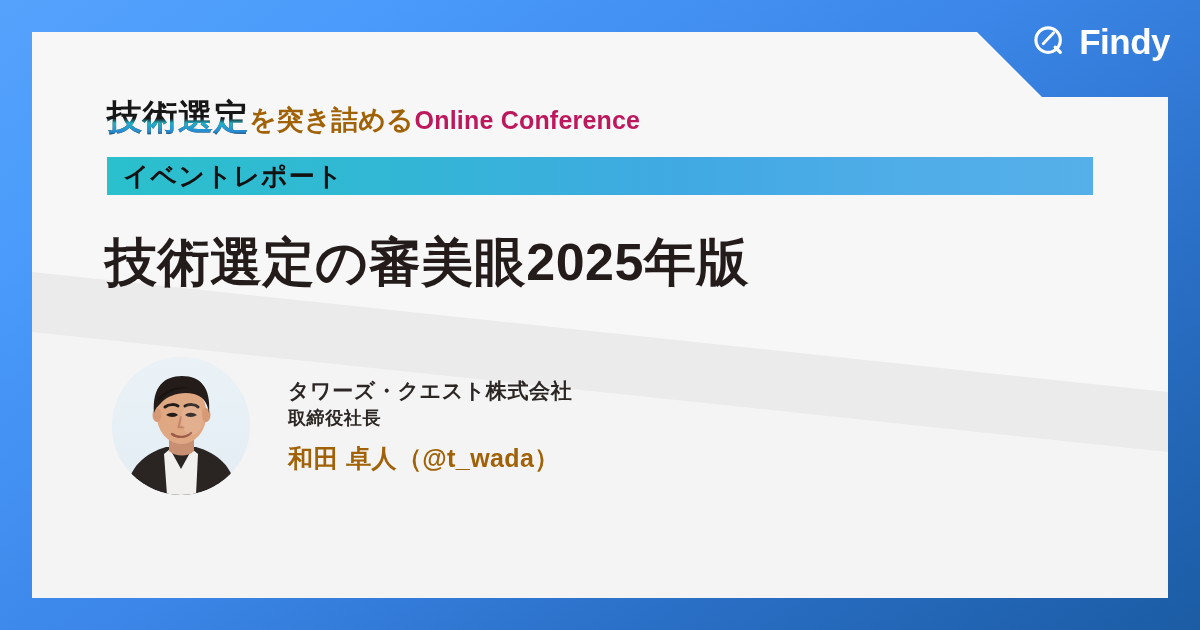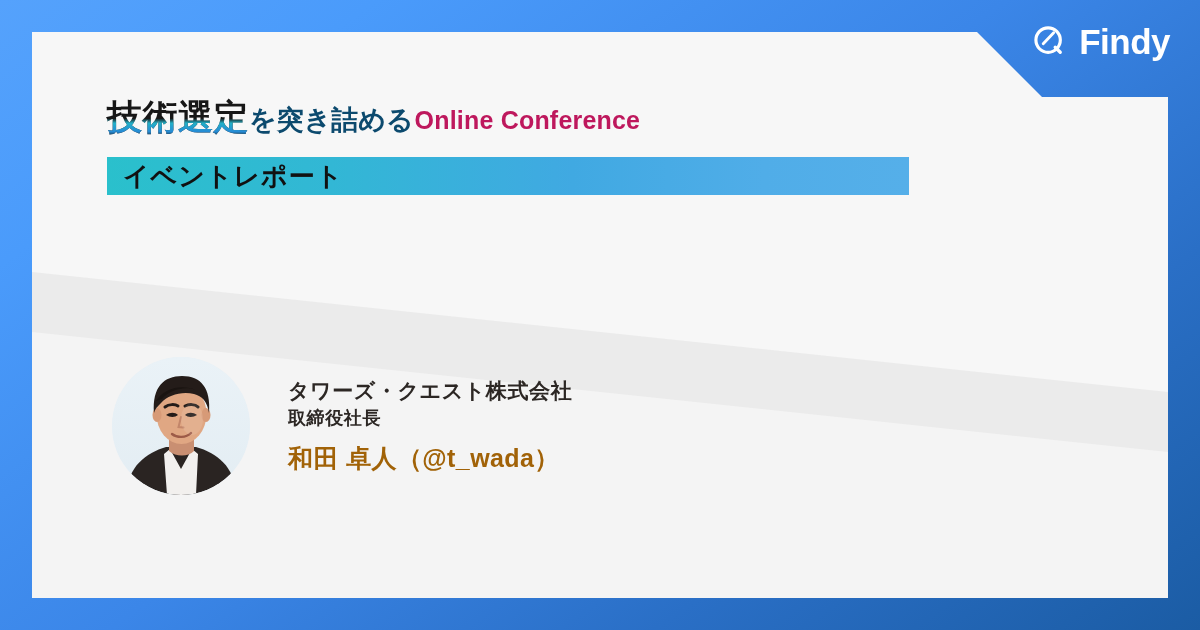--- a/index.html
+++ b/index.html
@@ -69,27 +69,27 @@
     text-shadow:none;
     position:relative;
     text-decoration:underline;
   }
   .eyebrow-hl::before {
     content:attr(data-txt);
     position:absolute; left:0; top:0;
     color:#171717; -webkit-text-fill-color:#171717;
     z-index:-1;
   }
-  .eyebrow-mid { font-size:27px; font-weight:bold; color:#0c4a6e; letter-spacing:0px; }
+  .eyebrow-mid { font-size:27px; font-weight:bold; color:#a16207; letter-spacing:0px; }
   .eyebrow-en  { font-size:25px; font-weight:bold; color:#be185d; letter-spacing:0.2px; margin-left:1px;}
 
   
   .ribbon {
     position:absolute; left:75px; top:125px;
-    width:802px; height:38px;
+    width:986px; height:38px;
     background:linear-gradient(90deg,#2ac0cc 0%,#32b7d5 28%,#40a9e2 58%,#50ade8 82%,#55afe9 100%);
     display:flex; align-items:center;
   }
   .ribbon-label {
     color:#111111; font-size:26px; font-weight:bold;
     letter-spacing:1px; padding-left:16px;
   }
 
   
   .headline {
@@ -135,20 +135,21 @@
       <div class="eyebrow">
         <span class="eyebrow-hl" data-txt="技術選定">技術選定</span>
         <span class="eyebrow-mid">を突き詰める</span>
         <span class="eyebrow-en">Online Conference</span>
       </div>
 
       <div class="ribbon">
         <span class="ribbon-label">イベントレポート</span>
       </div>
 
+      <h1 class="headline">技術選定の審美眼2025年版</h1>
 
       <div class="speaker">
         <div class="avatar">
           <svg viewBox="0 0 138 138" xmlns="http://www.w3.org/2000/svg">
             <defs>
               <clipPath id="cc">
                   <circle cx="69" cy="69" r="69"></circle>
                 </clipPath>
               <linearGradient id="sg" x1="0" y1="0" x2="0" y2="1">
                 <stop offset="0" stop-color="#eaf2f7"></stop>

